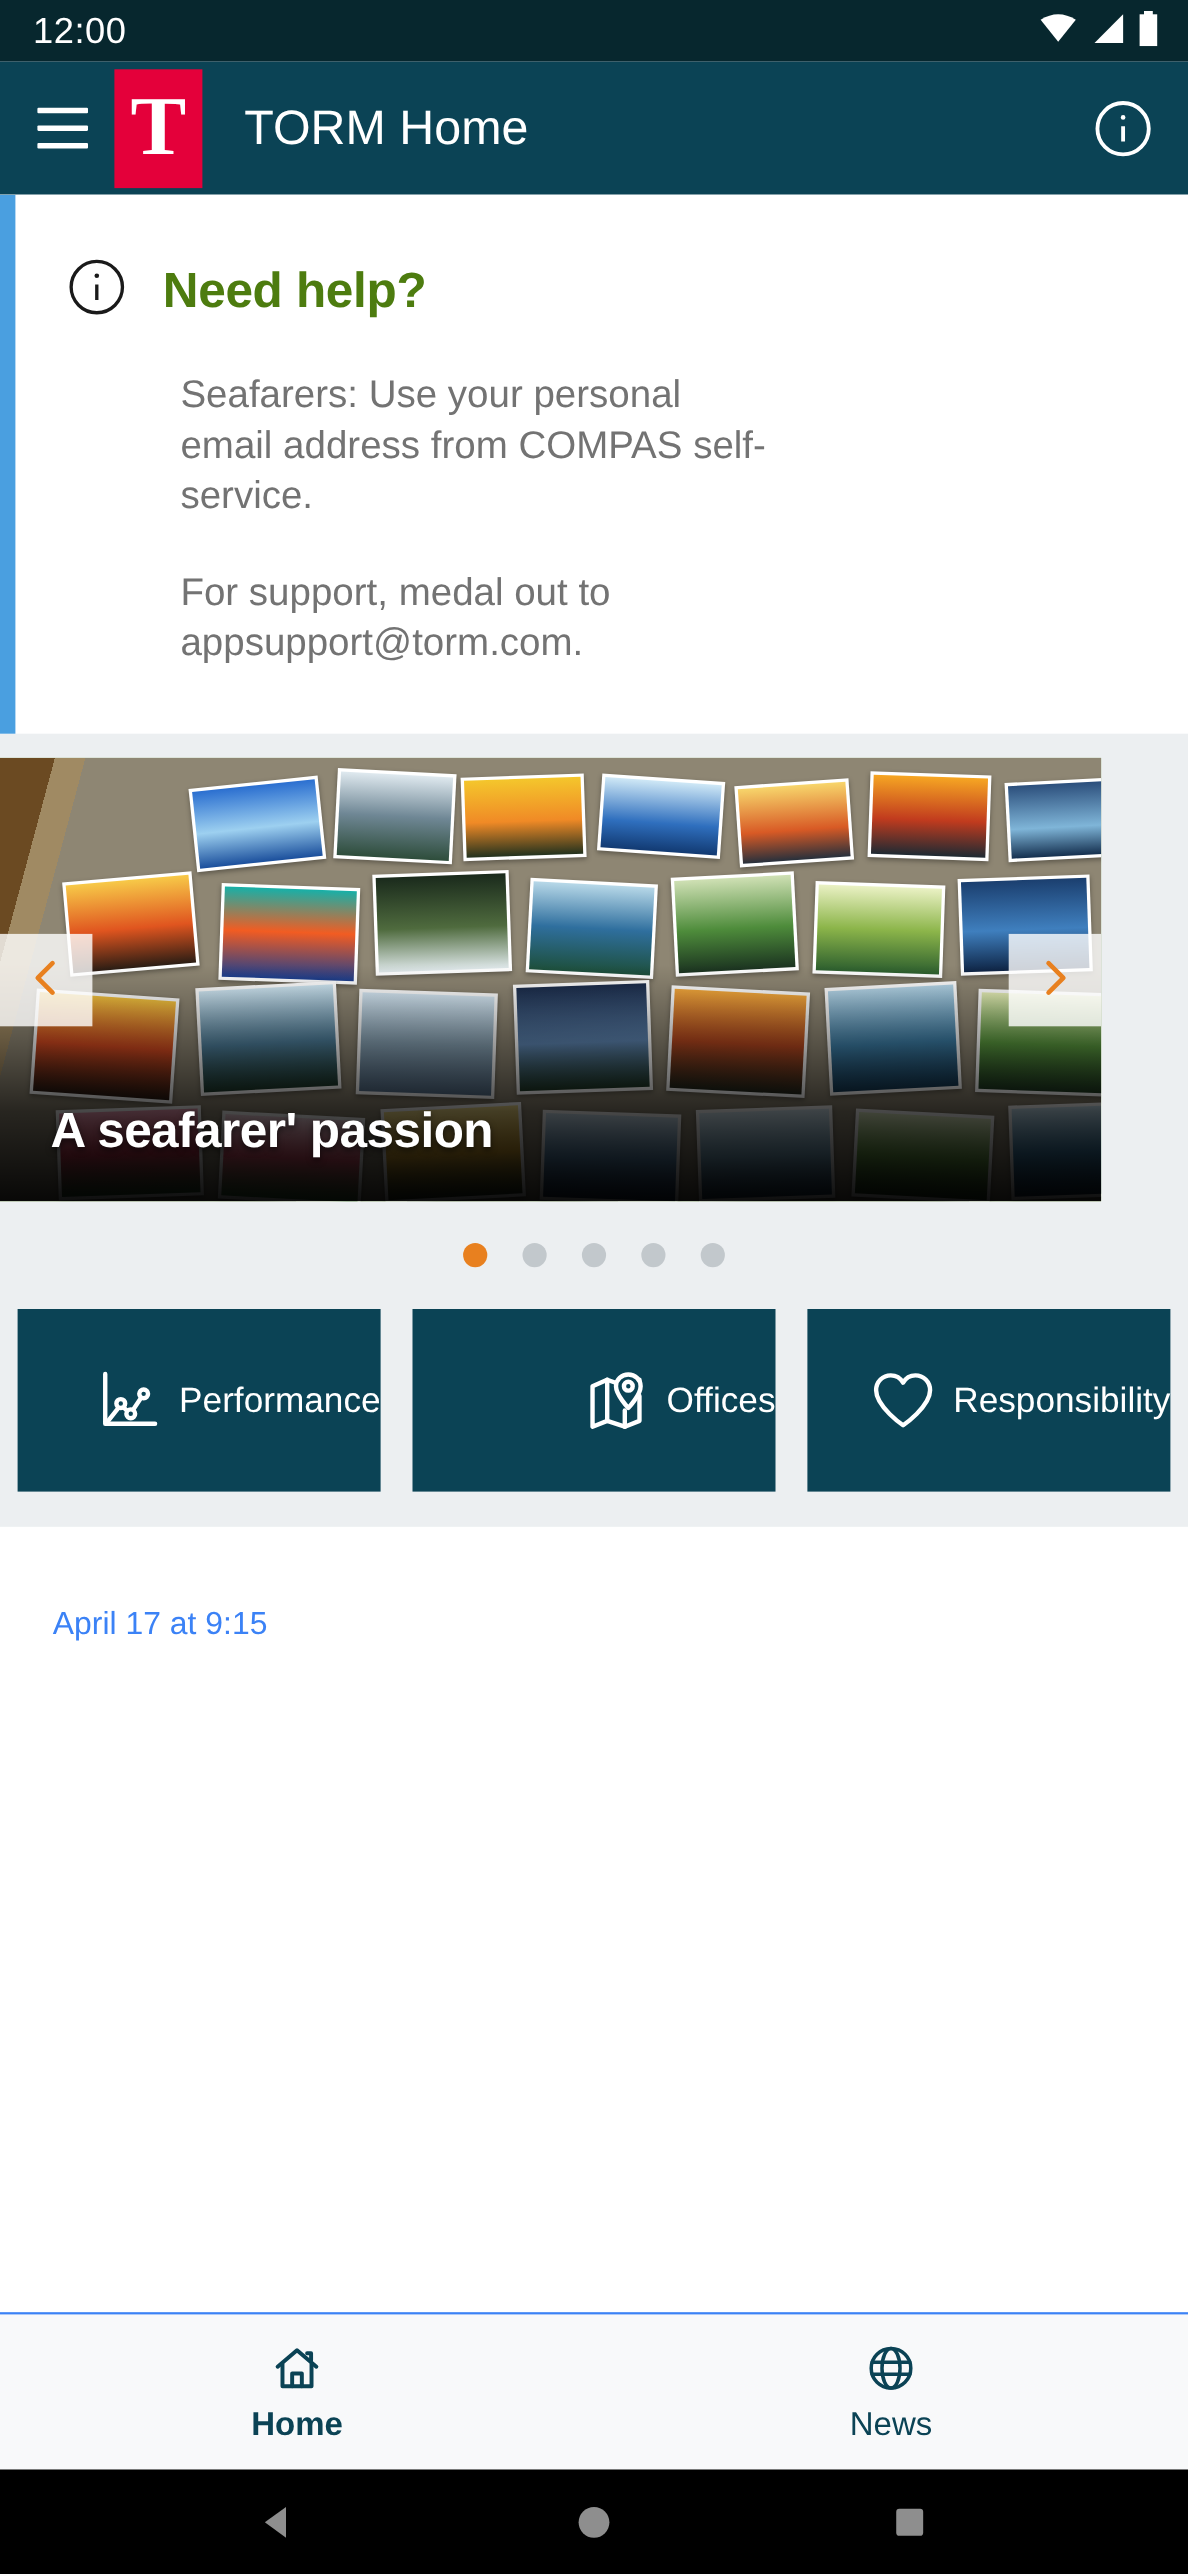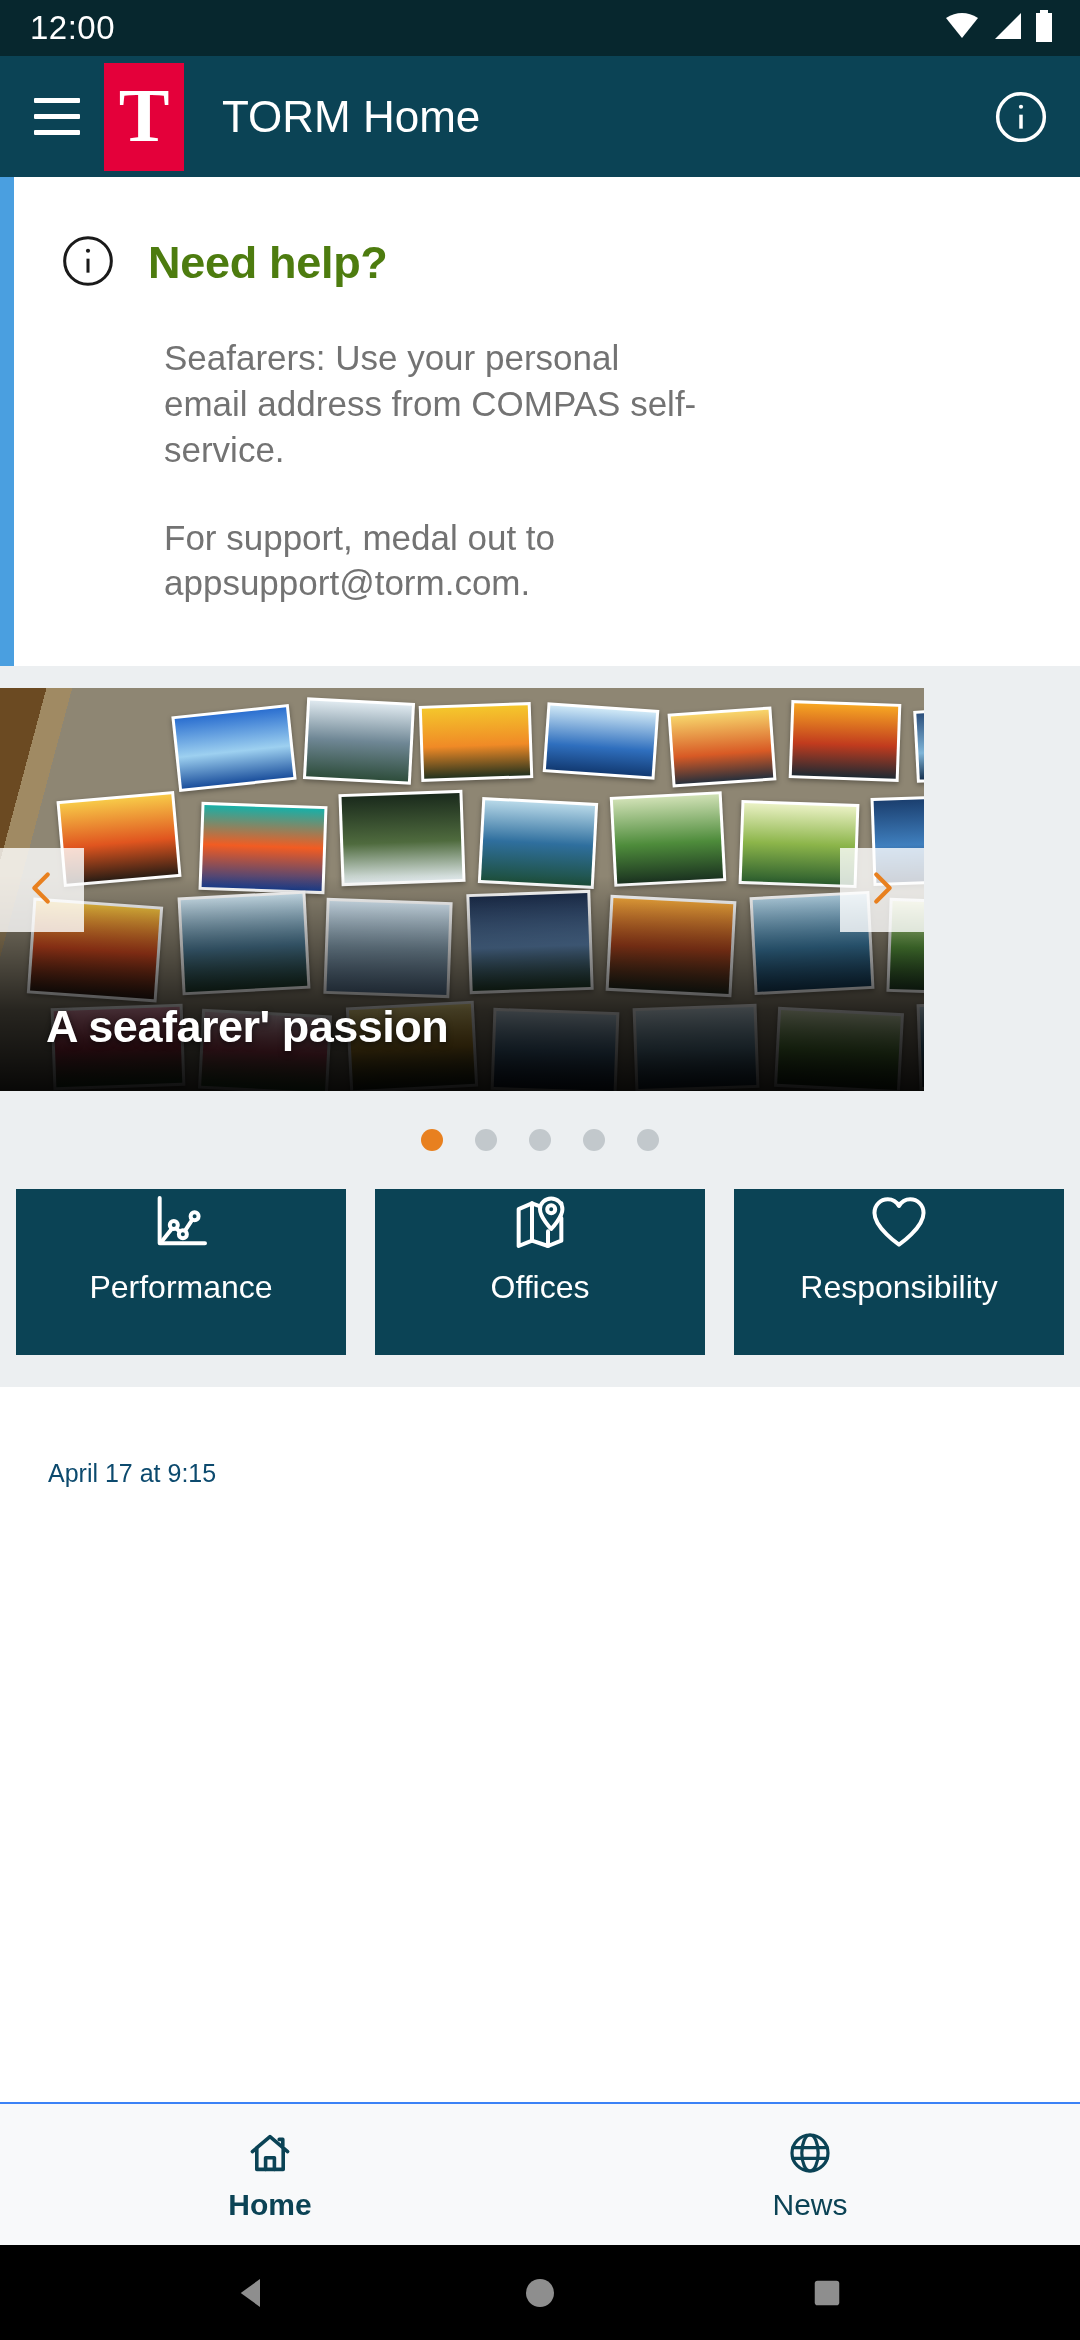--- a/index.html
+++ b/index.html
@@ -146,21 +146,21 @@
     font-size: 35px;
     line-height: 1.31;
     color: #737373;
     max-width: 540px;
   }
   .help-p + .help-p { margin-top: 42px; }
 
   
   .carousel {
     position: relative;
-    width: 924px;
+    width: 1001px;
     height: 403px;
     overflow: hidden;
     background: #4d7c0f;
     margin-top: 22px;
   }
   .carousel-photo {
     position: absolute;
     inset: 0;
     background:
       linear-gradient(105deg, #6b4a22 0 4.5%, #a08a63 4.5% 7%, #8e8673 7% 100%);
@@ -235,23 +235,23 @@
     display: flex;
     gap: 29px;
     padding: 0 16px 32px 16px;
     background: #eceff1;
   }
   .tile {
     flex: 1 1 0;
     height: 166px;
     background: #0b4355;
     display: flex;
-    flex-direction: column;
-    align-items: center;
-    justify-content: flex-start;
+    flex-direction: row;
+    align-items: center;
+    justify-content: flex-end;
     cursor: pointer;
     gap: 14px;
   }
   .tile-icon {
     height: 66px;
     display: flex;
     align-items: center;
     justify-content: center;
   }
   .tile-label {
@@ -268,22 +268,22 @@
   }
   .news-title {
     font-size: 47px;
     font-weight: bold;
     color: #0b4355;
     line-height: 1.18;
     letter-spacing: -0.4px;
   }
   .news-date {
     margin-top: 26px;
-    font-size: 25px;
-    color: #0c4a6e;
+    font-size: 29px;
+    color: #3b82f6;
   }
 
   
   .bottom-nav {
     flex: 0 0 143px;
     height: 143px;
     background: #f8f9fa;
     border-top: 2px solid #3b82f6;
     display: flex;
     align-items: center;

